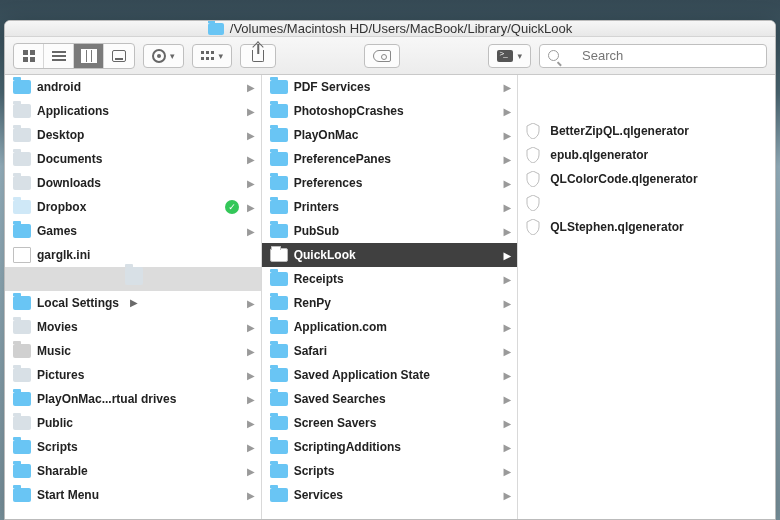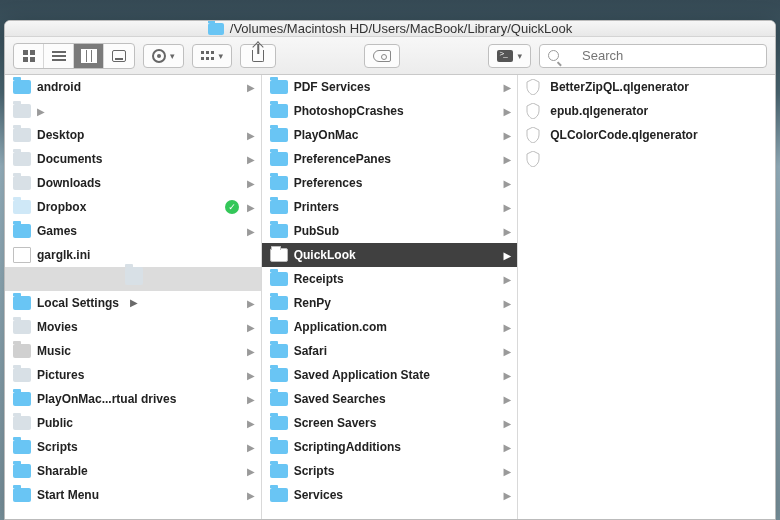--- a/index.html
+++ b/index.html
@@ -14,21 +14,21 @@
   .seg button { width:30px; height:24px; border:none; background:transparent; border-right:1px solid #d6d6d6; display:flex; align-items:center; justify-content:center; cursor:pointer; color:#555; }
   .seg button:last-child { border-right:none; }
   .seg button.active { background:#7a7a7a; color:#fff; }
   .tbtn { height:24px; min-width:36px; padding:0 8px; border:1px solid #bfbfbf; border-radius:4px; background:#fcfcfc; display:flex; align-items:center; justify-content:center; gap:4px; cursor:pointer; color:#555; }
   .chev { font-size:9px; color:#666; }
   .search { flex:1; max-width:240px; height:24px; border:1px solid #bfbfbf; border-radius:4px; background:#fff; display:flex; align-items:center; padding:0 8px; color:#999; gap:23px; }
   .search input { border:none; outline:none; flex:1; font-size:13px; color:#333; background:transparent; }
   .spacer { flex:1; }
   .columns { flex:1; display:flex; overflow:hidden; background:#fff; }
   .col { width:33.33%; border-right:1px solid #d9d9d9; overflow:auto; }
-  .col:last-child { border-right:none; }
+  .col:last-child { border-right:none;margin-top:44px; }
   .row { height:24px; display:flex; align-items:center; padding:0 6px 0 8px; gap:6px; cursor:default; white-space:nowrap; }
   .row .lbl { flex:1; overflow:hidden; text-overflow:ellipsis; font-size:12px;font-weight:bold; }
   .row .arr { font-size:10px; color:#9a9a9a; }
   .row.sel-soft { background:#dcdcdc;flex-direction:column; }
   .row.sel-soft .arr { color:#6a6a6a; }
   .row.sel-hard { background:#404040; color:#fff; }
   .row.sel-hard .arr { color:#fff; }
   .ico { width:18px; height:14px; position:relative; flex:0 0 18px; }
   .ico.folder { background:#69c5f4; border-radius:2px; }
   .ico.folder::before { content:""; position:absolute; top:-3px; left:0; width:8px; height:3px; background:#69c5f4; border-radius:1px 1px 0 0; }
@@ -138,20 +138,21 @@
 
   <div class="columns" id="cols">
       <div class="col">
         <div class="row">
           <span class="ico folder"></span>
           <span class="lbl">android</span>
           <span class="arr">▶</span>
         </div>
         <div class="row">
           <span class="ico folder sys"></span>
+          <span class="lbl">Applications</span>
           <span class="arr">▶</span>
         </div>
         <div class="row">
           <span class="ico folder sys"></span>
           <span class="lbl">Desktop</span>
           <span class="arr">▶</span>
         </div>
         <div class="row">
           <span class="ico folder sys"></span>
           <span class="lbl">Documents</span>
@@ -345,16 +346,24 @@
           </span>
           <span class="lbl">QLColorCode.qlgenerator</span>
         </div>
         <div class="row">
           <span class="ico shield">
             <svg viewBox="0 0 14 16">
               <path d="M7 0 L13 3 V8 C13 12 10 15 7 16 C4 15 1 12 1 8 V3 Z" fill="#fff" stroke="#bdbdbd" stroke-width="1"></path>
             </svg>
           </span>
         </div>
+        <div class="row">
+          <span class="ico shield">
+            <svg viewBox="0 0 14 16">
+              <path d="M7 0 L13 3 V8 C13 12 10 15 7 16 C4 15 1 12 1 8 V3 Z" fill="#fff" stroke="#bdbdbd" stroke-width="1"></path>
+            </svg>
+          </span>
+          <span class="lbl">QLStephen.qlgenerator</span>
+        </div>
       </div>
     </div>
 
 </div>
 
 </body></html>

